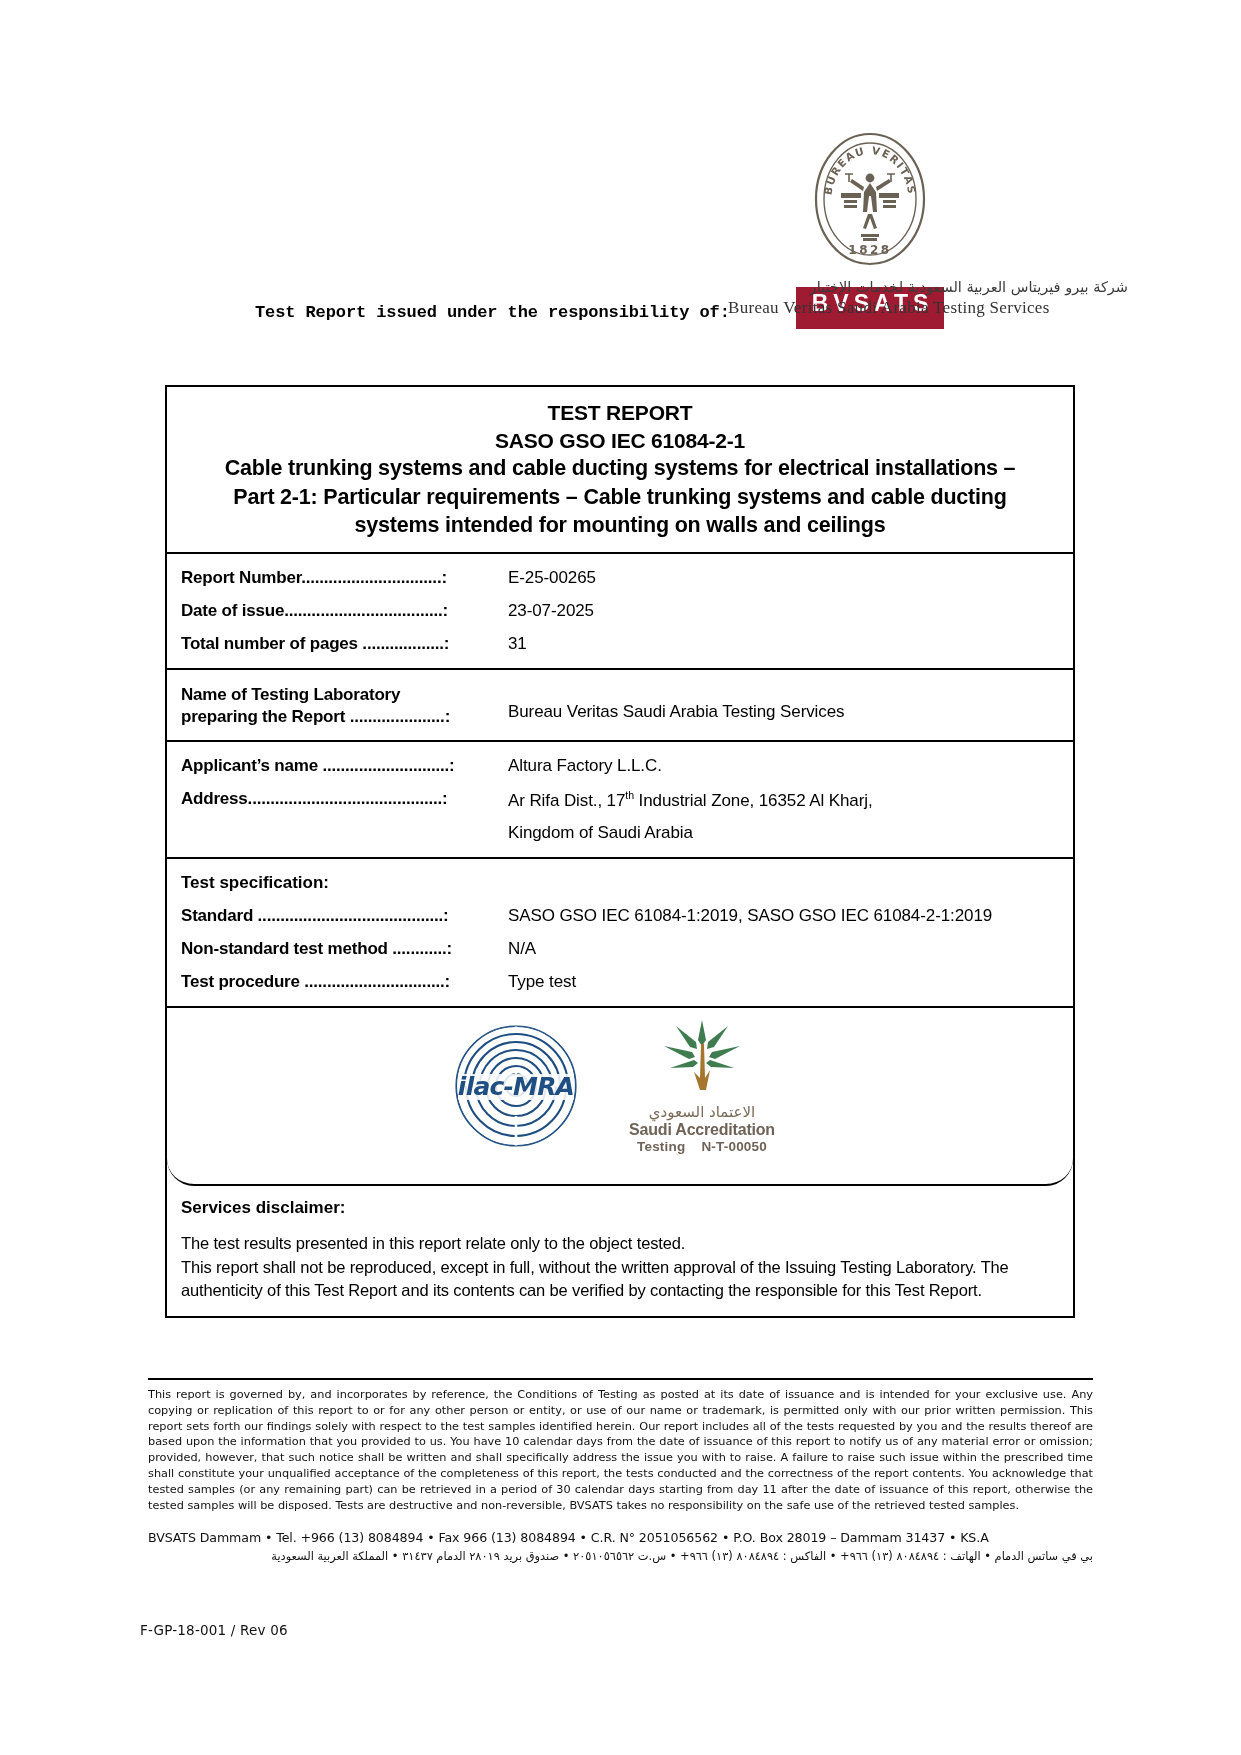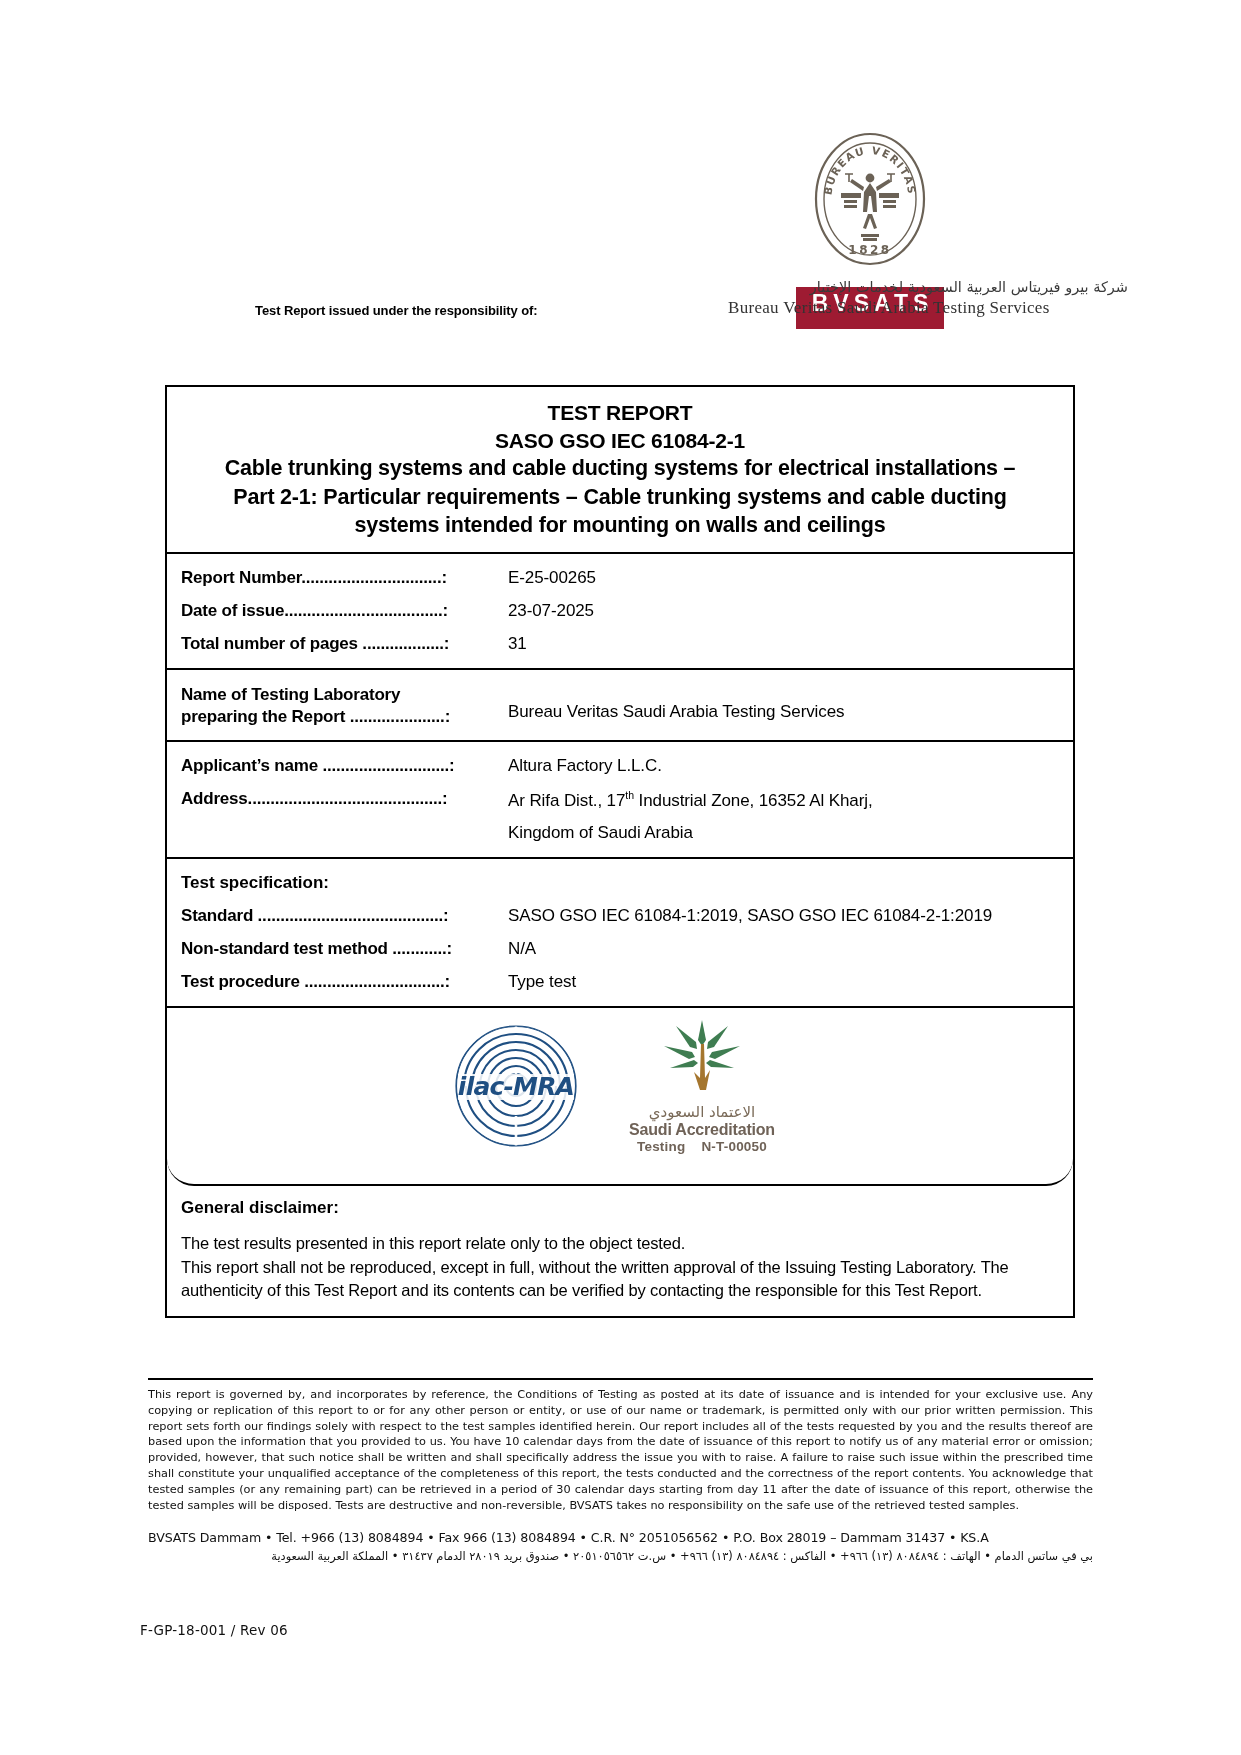--- a/index.html
+++ b/index.html
@@ -58,23 +58,24 @@
     position: absolute;
     left: 0;
     right: 0;
     top: 148px;
     height: 58px;
   }
   .resp-label {
     position: absolute;
     left: 255px;
     top: 25px;
-    font-size: 13px;
+    font-size: 17px;
     font-weight: bold;
     letter-spacing: -0.1px;
+    font-family: Liberation Mono, monospace;
   }
   .resp-name {
     position: absolute;
     left: 728px;
     top: 0px;
     width: 400px;
     text-align: left;
   }
   .resp-ar {
     font-family: "DejaVu Sans", sans-serif;
@@ -423,21 +424,21 @@
           </g>
           <path d="M 45 28 L 48 28 L 49 62 L 54 54 L 50 74 L 44 74 L 38 56 L 44 62 Z" fill="#a5762e"></path>
         </svg>
         <div class="sac-ar">الاعتماد السعودي</div>
         <div class="sac-en">Saudi Accreditation</div>
         <div class="sac-sub"><span>Testing</span><span class="code">N-T-00050</span></div>
       </div>
     </div>
 
     <div class="sect disc-sect">
-      <div class="disc-title">General disclaimer:</div>
+      <div class="disc-title">Services disclaimer:</div>
       <div class="disc-body">The test results presented in this report relate only to the object tested.</div>
       <div class="disc-body">This report shall not be reproduced, except in full, without the written approval of the Issuing Testing Laboratory. The authenticity of this Test Report and its contents can be verified by contacting the responsible for this Test Report.</div>
     </div>
 
   </div>
 
   <div class="footer">
     <div class="footer-rule"></div>
     <div class="footer-fine">This report is governed by, and incorporates by reference, the Conditions of Testing as posted at its date of issuance and is intended for your exclusive use. Any copying or replication of this report to or for any other person or entity, or use of our name or trademark, is permitted only with our prior written permission. This report sets forth our findings solely with respect to the test samples identified herein. Our report includes all of the tests requested by you and the results thereof are based upon the information that you provided to us. You have 10 calendar days from the date of issuance of this report to notify us of any material error or omission; provided, however, that such notice shall be written and shall specifically address the issue you with to raise. A failure to raise such issue within the prescribed time shall constitute your unqualified acceptance of the completeness of this report, the tests conducted and the correctness of the report contents. You acknowledge that tested samples (or any remaining part) can be retrieved in a period of 30 calendar days starting from day 11 after the date of issuance of this report, otherwise the tested samples will be disposed. Tests are destructive and non-reversible, BVSATS takes no responsibility on the safe use of the retrieved tested samples.</div>
     <div class="footer-contact">BVSATS   Dammam  •  Tel.  +966 (13) 8084894  •  Fax  966 (13) 8084894  •  C.R. N°  2051056562  •  P.O.  Box 28019  –  Dammam 31437  •  KS.A</div>

